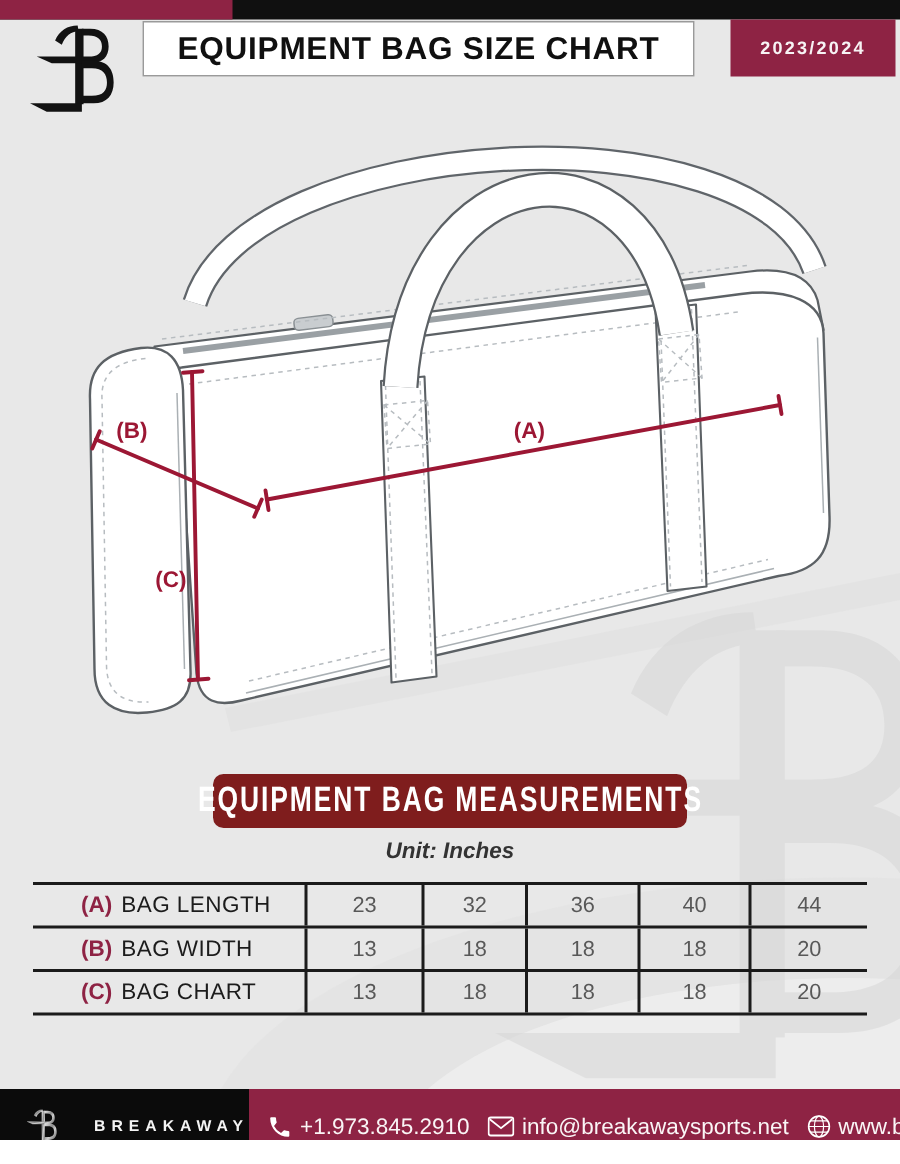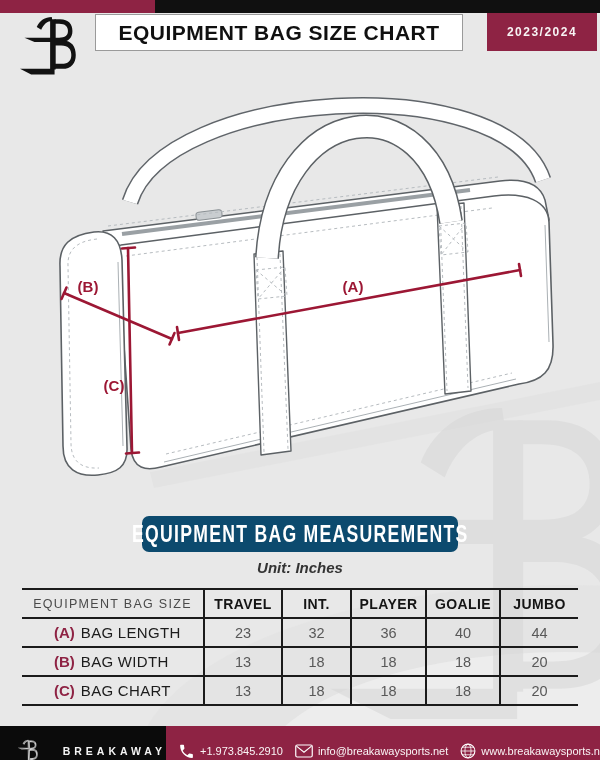--- a/index.html
+++ b/index.html
@@ -29,21 +29,21 @@
   }
 
   
   .bgdecor { position:absolute; left:0; top:0; width:600px; height:776px; }
 
   .bag-svg { position:absolute; left:0; top:80px; width:600px; height:430px; }
 
   
   .banner {
     position:absolute; left:142px; top:516px; width:316px; height:36px;
-    background:#0c4a6e; border-radius:7px;
+    background:#7f1d1d; border-radius:7px;
     display:flex; align-items:center; justify-content:center;
   }
   .banner span {
     display:inline-block; color:#ffffff; font-size:21px; font-weight:800;
     letter-spacing:1.5px; white-space:nowrap; transform:scale(0.84,1.12);
   }
   .unit-note {
     position:absolute; left:0; top:559px; width:600px; text-align:center;
     font-size:15px; font-style:italic; font-weight:600; color:#333333;
   }
@@ -67,21 +67,21 @@
   .footer { position:absolute; left:0; top:726px; width:600px; height:50px; }
   .footer-black {
     position:absolute; left:0; top:0; width:166px; height:50px; background:#0b0b0b;
     display:flex; align-items:center; padding-left:16px; box-sizing:border-box; gap:24px;
   }
   .footer-brand { color:#f4f4f4; font-size:10.5px; font-weight:700; letter-spacing:4px; white-space:nowrap; }
   .footer-maroon {
     position:absolute; left:166px; top:0; width:434px; height:50px; background:#8e2344;
     display:flex; align-items:center; padding-left:12px; box-sizing:border-box; gap:12px;
   }
-  .contact { display:flex; align-items:center; gap:5px; color:#faf5f6; font-size:11px; white-space:nowrap; text-decoration:none; }
+  .contact { display:flex; align-items:center; gap:5px; color:#faf5f6; font-size:15px; white-space:nowrap; text-decoration:none; }
 </style>
 </head>
 <body>
 
 <div class="page">
 
   <svg width="0" height="0" style="position:absolute" aria-hidden="true">
     <defs>
       <symbol id="blogo" viewBox="0 0 104 116">
         <path d="M57,6 C45,6 35,12 30,24 L38,29 C42,19 49,13 58,13 Z"></path>
@@ -181,28 +181,20 @@
       <text x="114" y="311">(C)</text>
     </g>
   </svg>
 
   <div class="banner">
     <span>EQUIPMENT BAG MEASUREMENTS</span>
   </div>
   <div class="unit-note">Unit: Inches</div>
 
   <div class="size-table">
-    <div class="trow">
-      <div class="tcell first thead-size">EQUIPMENT BAG SIZE</div>
-      <div class="tcell thead">TRAVEL</div>
-      <div class="tcell thead">INT.</div>
-      <div class="tcell thead">PLAYER</div>
-      <div class="tcell thead">GOALIE</div>
-      <div class="tcell thead">JUMBO</div>
-    </div>
     <div class="trow">
       <div class="tcell first">
         <span class="rowkey">(A)</span>
         <span class="rowlabel">BAG LENGTH</span>
       </div>
       <div class="tcell val">23</div>
       <div class="tcell val">32</div>
       <div class="tcell val">36</div>
       <div class="tcell val">40</div>
       <div class="tcell val">44</div>

